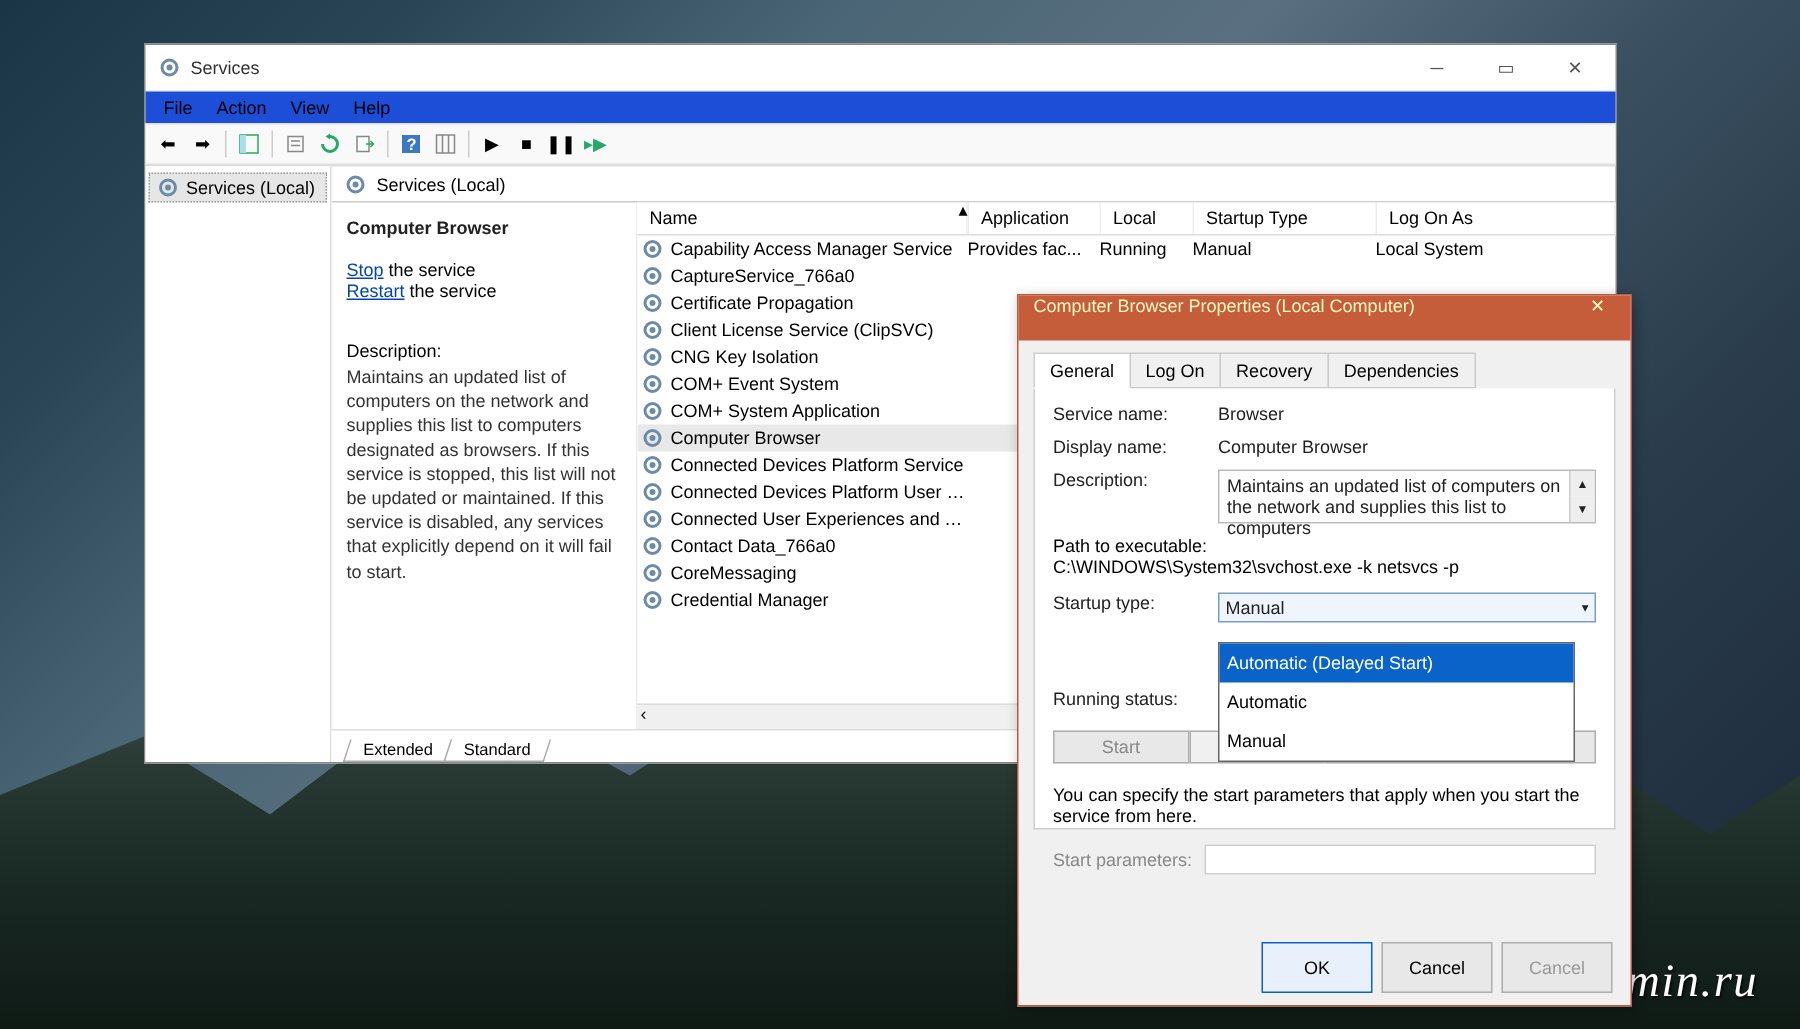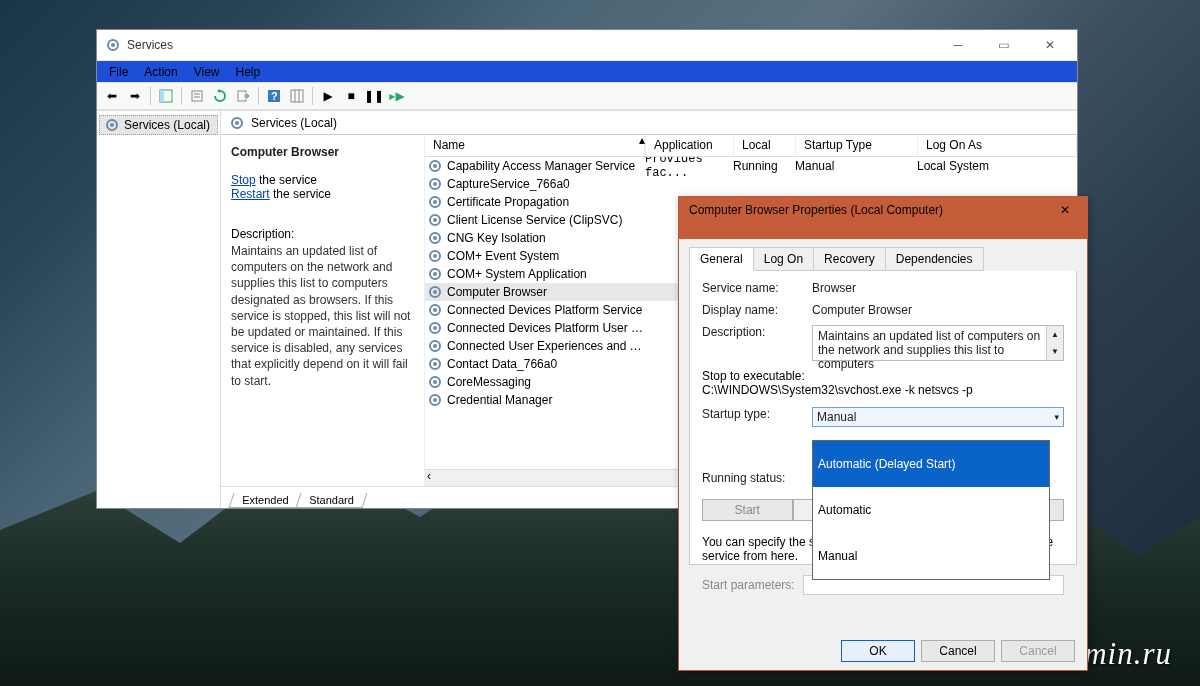--- a/index.html
+++ b/index.html
@@ -47,59 +47,59 @@
 .list-right{ flex:1; display:flex; flex-direction:column; min-width:0;}
 .col-headers{ display:flex; height:22px; background:#fff; border-bottom:1px solid #ddd;}
 .col{ padding:3px 8px; border-right:1px solid #eee; position:relative;}
 .c-name{width:220px;} .c-desc{width:88px;} .c-stat{width:62px;} .c-start{width:122px;} .c-log{flex:1;}
 .sort-arrow{ position:absolute; right:50%; top:-2px;}
 .service-list{ flex:1; overflow:hidden;}
 .svc-row{ display:flex; align-items:center; height:18px; padding-left:2px;}
 .svc-row.selected{ background:#e8e8e8;}
 .svc-row .s-icon{width:16px;height:16px; margin-right:4px;}
 .svc-row .s-name{ width:198px; white-space:nowrap; overflow:hidden; text-overflow:ellipsis;}
-.svc-row .s-desc{width:88px;font-family:Liberation Mono, monospace;} .svc-row .s-stat{width:62px;} .svc-row .s-start{width:122px;} .svc-row .s-log{flex:1;}
+.svc-row .s-desc{width:88px;} .svc-row .s-stat{width:62px;} .svc-row .s-start{width:122px;} .svc-row .s-log{flex:1;}
 .hscroll{ height:17px; background:#f0f0f0; border-top:1px solid #ddd; position:relative;}
 .hscroll::before{content:"‹"; position:absolute; left:2px; top:-1px;}
 .hscroll::after{content:"›"; position:absolute; right:2px; top:-1px;}
 .tabs-row{ height:22px; display:flex; align-items:flex-end; padding-left:10px; background:#fff; border-top:1px solid #ddd;}
 .sheet-tab{ padding:1px 10px; border:1px solid #aaa; border-top:none; background:#fff; transform:skewX(-18deg); margin-right:-1px; font-size:11px;}
 .sheet-tab span{ display:inline-block; transform:skewX(18deg);}
 
 
 .props-dialog{ position:absolute; left:678px; top:196px; width:410px; height:475px; background:#f0f0f0; border:1px solid #b95b3f; z-index:20; box-shadow:2px 2px 8px rgba(0,0,0,.3);}
-.props-title{ height:42px; background:#c65d3a; color:#000000; display:flex; align-items:center; padding:0 2px 16px 10px; font-size:12px;}
+.props-title{ height:30px; background:#c65d3a; color:#fef9c3; display:flex; align-items:center; padding:0 2px 16px 10px; font-size:12px;}
 .props-title .ptxt{flex:1;}
 .props-title .closebtn{ width:40px; height:28px; display:flex; align-items:center; justify-content:center;}
 .dlg-tabs{ display:flex; margin:8px 10px 0 10px;}
 .dlg-tab{ padding:4px 10px; border:1px solid #ccc; background:#f0f0f0; margin-right:-1px; font-size:12px;}
 .dlg-tab.active{ background:#fff; border-bottom-color:#fff; position:relative; z-index:2;}
 .dlg-body{ margin:0 10px 8px 10px; background:#fff; border:1px solid #ccc; border-top:none; padding:10px 12px; height:294px; position:relative;}
 .frow{ display:flex; margin-bottom:8px; font-size:12px; color:#222;}
 .frow .flabel{ width:110px;}
 .frow .fval{ flex:1;}
 .desc-box{ flex:1; height:36px; border:1px solid #bbb; background:#fff; padding:3px 18px 3px 5px; font-size:12px; color:#222; position:relative;}
 .desc-box .sbtn{ position:absolute; right:0; width:17px; height:50%; background:#eee; border-left:1px solid #ccc; display:flex;align-items:center;justify-content:center; font-size:8px;}
 .desc-box .up{top:0;} .desc-box .dn{bottom:0;}
 .path-lbl{ font-size:12px; margin-top:4px;}
 .path-val{ font-size:12px; margin-bottom:10px;}
 .combo{ flex:1; height:20px; border:1px solid #7a9ecb; background:#eef5ff; display:flex; align-items:center; padding:0 4px; font-size:12px; position:relative;}
 .combo .cv{flex:1;}
 .combo .carrow{ font-size:9px;}
 .dropdown{ position:absolute; left:122px; top:169px; width:238px; border:1px solid #666; background:#fff; z-index:5;}
-.dd-item{ padding:16px 5px; font-size:12px;}
+.dd-item{ padding:6px 5px; font-size:12px;}
 .dd-item.sel{ background:#0a63c9; color:#fff;}
 .btn-row{ display:flex; margin:14px 0;text-align:right;}
 .sbtn2{ flex:1; height:22px; border:1px solid #adadad; background:#e8e8e8; font-size:12px; color:#888; display:flex;align-items:center;justify-content:center;}
 .sbtn2.enabled{ color:#000; background:#f0f0f0;}
 .note{ font-size:12px; margin:6px 0 12px 0;}
 .sparam{ display:flex; align-items:center; gap:8px;}
 .sparam input{ flex:1; height:20px; border:1px solid #ccc; background:#fff;}
 .dlg-footer{ position:absolute; right:12px; bottom:8px; display:flex; gap:6px;}
-.dbtn{ width:74px; height:22px; border:1px solid #adadad; background:#e8e8e8; font-size:12px;}
+.dbtn{ width:74px; height:34px; border:1px solid #adadad; background:#e8e8e8; font-size:12px;}
 .dbtn.ok{ border:1px solid #0a63c9; background:#e8f0fb;}
 .dbtn.disabled{ color:#999;}
 
 .watermark{ position:absolute; right:28px; bottom:14px; color:#fff; font-size:31px; font-style:italic; letter-spacing:1px; z-index:5; font-family: "Brush Script MT", cursive; text-shadow:1px 1px 2px rgba(0,0,0,.7);}
 </style>
 </head>
 <body>
 
 <div class="services-window">
   <div class="titlebar">
@@ -394,21 +394,21 @@
         <div class="fval">Computer Browser</div>
       </div>
     <div class="frow">
         <div class="flabel">Description:</div>
       <div class="desc-box">
         <span>Maintains an updated list of computers on the network and supplies this list to computers</span>
         <div class="sbtn up">▲</div>
         <div class="sbtn dn">▼</div>
       </div>
     </div>
-    <div class="path-lbl">Stop to executable:</div>
+    <div class="path-lbl">Path to executable:</div>
     <div class="path-val">C:\WINDOWS\System32\svchost.exe -k netsvcs -p</div>
     <div class="frow">
         <div class="flabel">Startup type:</div>
       <div class="combo">
         <span class="cv">Manual</span>
         <span class="carrow">▾</span>
       </div>
     </div>
     <div class="dropdown">
       <div class="dd-item sel">Automatic (Delayed Start)</div>

